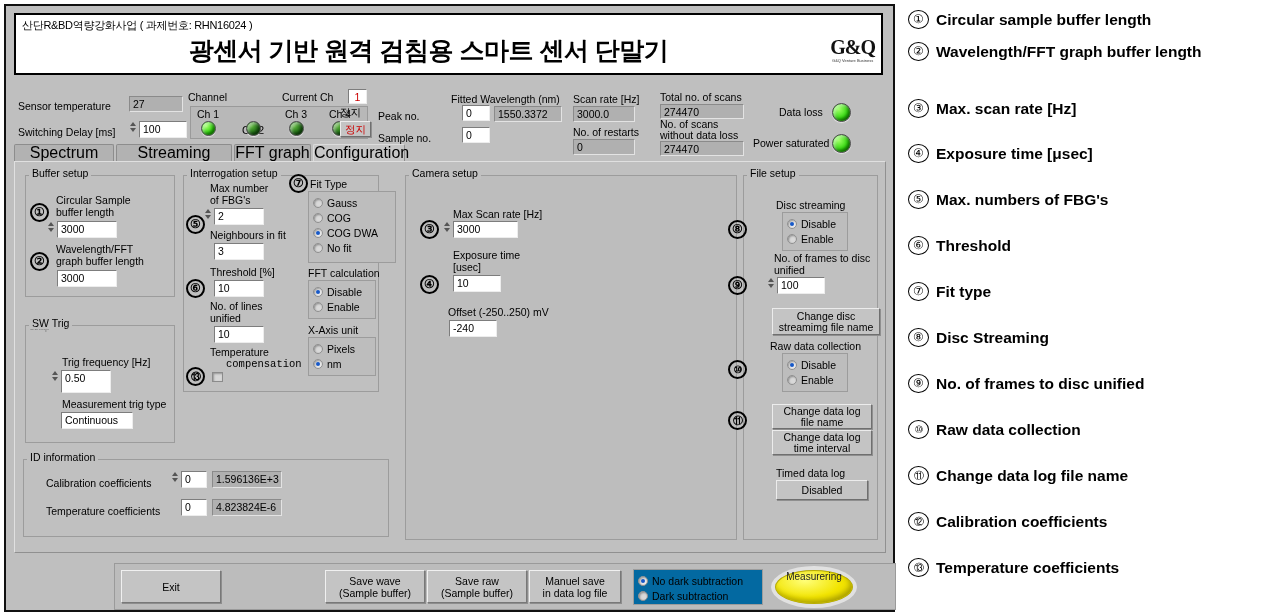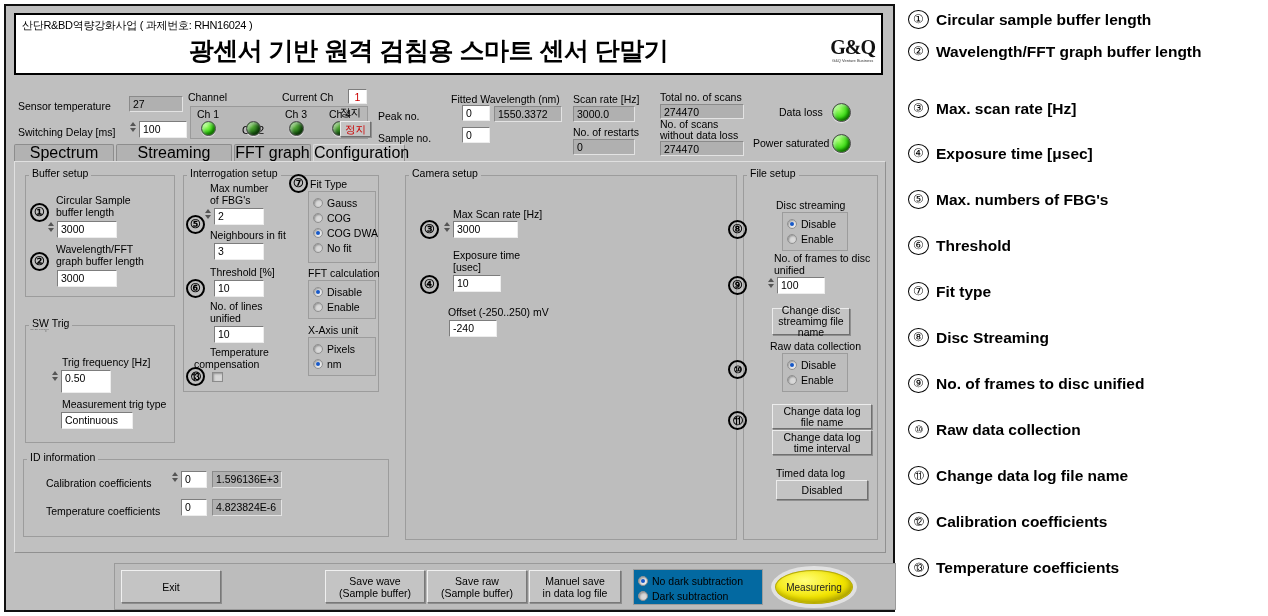--- a/index.html
+++ b/index.html
@@ -157,21 +157,21 @@
     border:1px solid #787878;border-top-color:#f0f0f0;border-left-color:#f0f0f0;
     box-shadow:1px 1px 0 #8d8d8d;
     font-size:10.5px;color:#000;display:flex;flex-direction:column;
     align-items:center;justify-content:center;line-height:12px;box-sizing:border-box;
   }
   .measur{
     position:absolute;left:660px;top:6px;width:76px;height:32px;border-radius:50%;
     background:radial-gradient(ellipse at 38% 30%, #ffff7a, #f2e400 55%, #d8c900);
     border:1px solid #b9ae00;
     box-shadow:0 0 0 4px rgba(255,255,255,.55),inset -2px -3px 5px rgba(0,0,0,.25);
-    display:flex;align-items:center;justify-content:center;
+    display:flex;align-items:flex-start;justify-content:center;
     font-size:10px;color:#222;
   }
 
   
   #legend{
     position:absolute;left:908px;top:4px;width:356px;height:608px;
     font-size:15.5px;font-weight:bold;color:#000;
   }
   .lgrow{display:flex;align-items:flex-start;position:absolute;left:0;width:356px;}
   .lgnum{
@@ -320,27 +320,27 @@
         <div class="abs spin" style="left:19px;top:105px;"><i class="up"></i><i class="dn"></i></div>
         <div class="abs fld" style="left:30px;top:104px;width:50px;height:17px;">10</div>
 
         <div class="abs lbl" style="left:26px;top:124px;">No. of lines</div>
         <div class="abs lbl" style="left:26px;top:136px;">unified</div>
         <div class="abs spin" style="left:19px;top:151px;"><i class="up"></i><i class="dn"></i></div>
         <div class="abs fld" style="left:30px;top:150px;width:50px;height:17px;">10</div>
 
         <div class="cno sm" style="left:2px;top:191px;">⑬</div>
         <div class="abs lbl" style="left:26px;top:170px;">Temperature</div>
-        <div class="abs lbl" style="left:10px;top:182px;">compensation</div>
+        <div class="abs lbl" style="left:42px;top:182px;font-family:Liberation Mono, monospace;">compensation</div>
         <div class="abs chk" style="left:28px;top:196px;"></div>
 
         
         <div class="cno" style="left:105px;top:-2px;">⑦</div>
         <div class="abs lbl" style="left:126px;top:2px;">Fit Type</div>
-        <div class="radgrp" style="left:124px;top:15px;width:68px;height:72px;">
+        <div class="radgrp" style="left:124px;top:15px;width:88px;height:72px;">
           <div class="radio">
             <span class="dot"></span>
             <span class="rl">Gauss</span>
           </div>
           <div class="radio">
             <span class="dot"></span>
             <span class="rl">COG</span>
           </div>
           <div class="radio sel">
             <span class="dot"></span>
@@ -414,21 +414,21 @@
             <span class="dot"></span>
             <span class="rl">Enable</span>
           </div>
         </div>
         <div class="abs lbl" style="left:30px;top:76px;">No. of frames to disc</div>
         <div class="abs lbl" style="left:30px;top:88px;">unified</div>
         <div class="cno" style="left:-16px;top:100px;">⑨</div>
         <div class="abs spin" style="left:22px;top:102px;"><i class="up"></i><i class="dn"></i></div>
         <div class="abs fld" style="left:33px;top:101px;width:48px;height:17px;">100</div>
 
-        <div class="btn" style="left:28px;top:132px;width:78px;height:27px;flex-direction:column;">
+        <div class="btn" style="left:28px;top:132px;width:108px;height:27px;flex-direction:column;">
           <span>Change disc</span>
           <span>streamimg file name</span>
         </div>
 
         <div class="abs lbl" style="left:26px;top:164px;">Raw data collection</div>
         <div class="cno sm" style="left:-16px;top:184px;">⑩</div>
         <div class="radgrp" style="left:38px;top:177px;width:66px;height:39px;">
           <div class="radio sel">
             <span class="dot"></span>
             <span class="rl">Disable</span>

